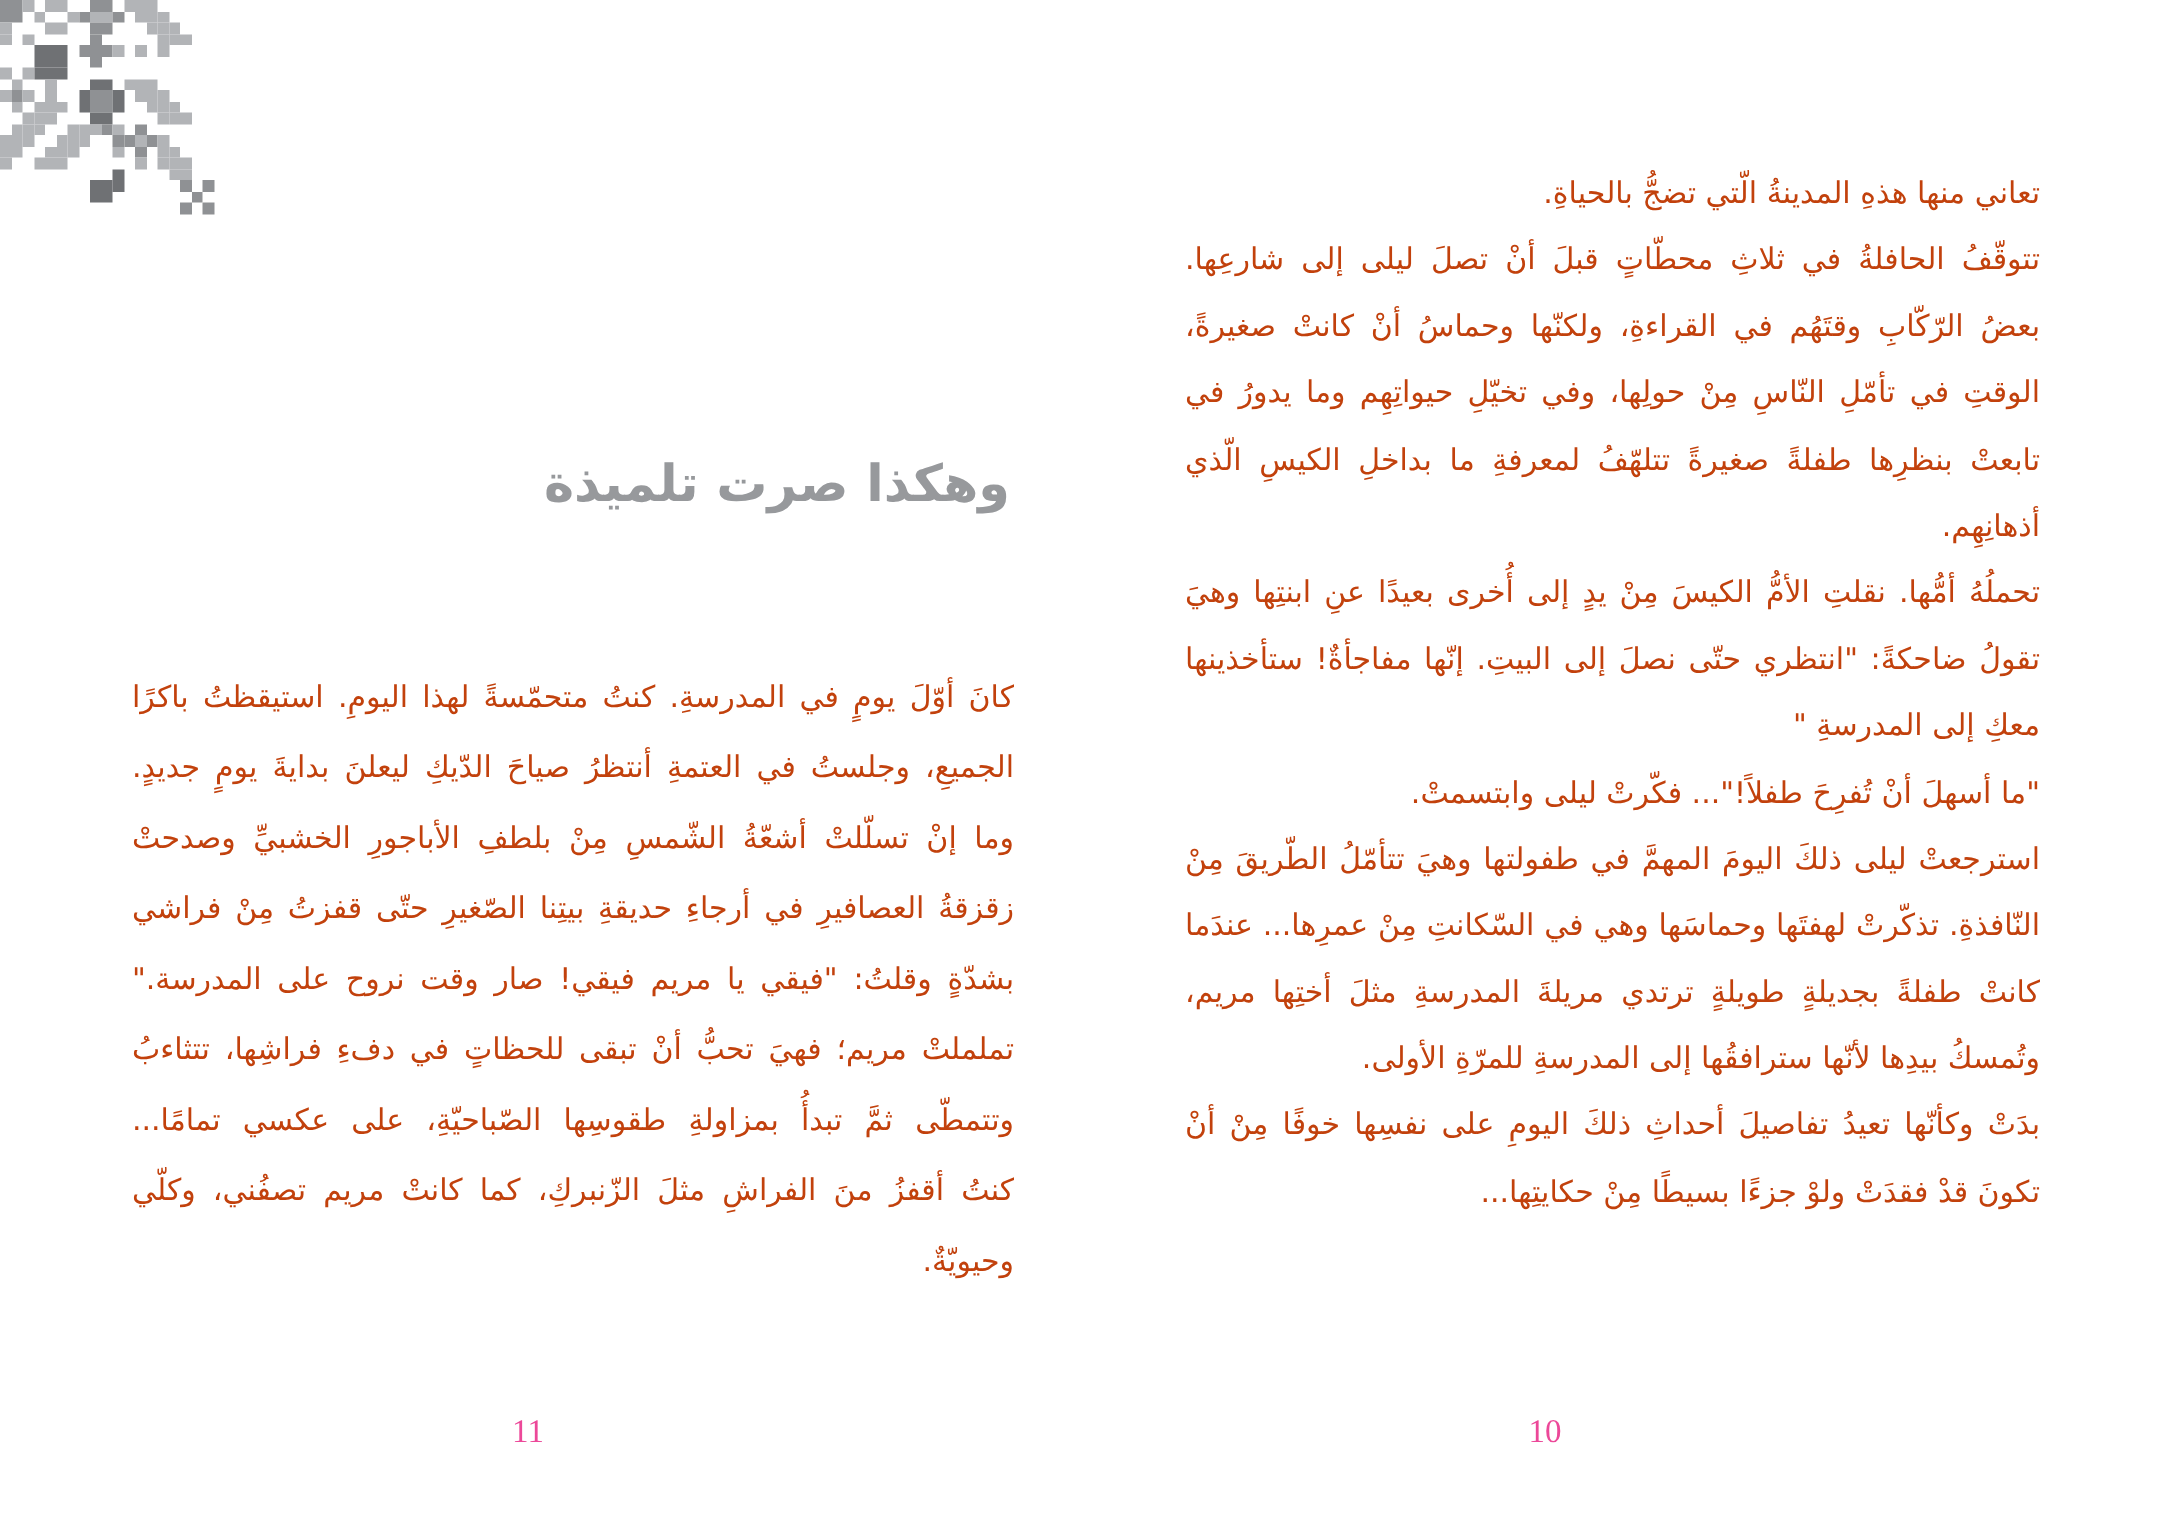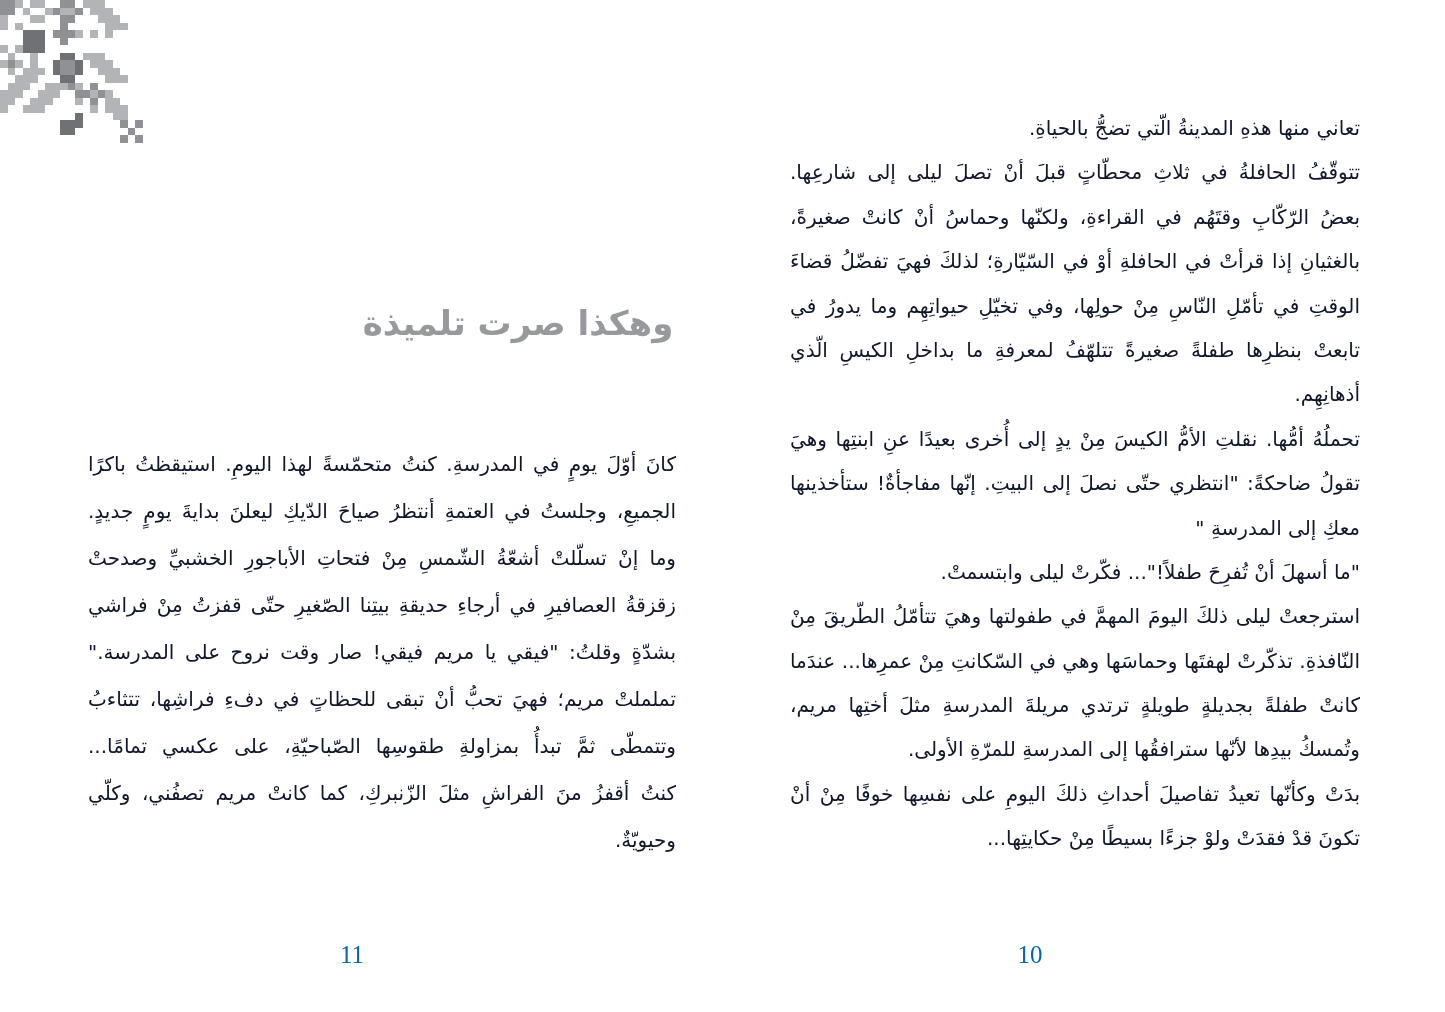--- a/index.html
+++ b/index.html
@@ -30,38 +30,38 @@
     font-size: 34px; font-weight: bold;
     letter-spacing: 1px;
     color: #97999c;
     line-height: 90px;
   }
 
   
   .body-text {
     position: absolute;
     direction: rtl;
-    color: #0f172a;
+    color: #c2410c;
     font-size: 20px;
   }
   .body-text-left  { left: 88px;  top: 441px; width: 588px; }
   .body-text-right { left: 790px; top: 106px; width: 570px; }
 
   .bodyline { overflow: hidden; white-space: normal; }
   .body-text-left  .bodyline { height: 47px;   line-height: 47px; }
   .body-text-right .bodyline { height: 44.4px; line-height: 44.4px; }
   .bodyline.j { text-align: justify; text-align-last: justify; }
   .bodyline.r { text-align: right;   text-align-last: right; }
 
   
   .page-number {
     position: absolute; top: 941px;
     width: 60px; text-align: center;
     font-family: "Liberation Serif", serif;
-    font-size: 25px; color: #0369a1;
+    font-size: 22px; color: #ec4899;
   }
   .page-number-left  { left: 322px; }
   .page-number-right { left: 1000px; }
 </style>
 </head>
 <body>
 
 <div class="spread">
 
   <div class="ornament">
@@ -445,37 +445,36 @@
       <div class="px"></div>
       <div class="px" style="background: rgb(143, 145, 148);"></div>
       <div class="px"></div>
     </div>
 
   <div class="left-page">
     <div class="chapter-title">وهكذا صرت تلميذة</div>
     <div class="body-text body-text-left">
         <div class="bodyline j">كانَ أوّلَ يومٍ في المدرسةِ. كنتُ متحمّسةً لهذا اليومِ. استيقظتُ باكرًا قبلَ</div>
         <div class="bodyline j">الجميعِ، وجلستُ في العتمةِ أنتظرُ صياحَ الدّيكِ ليعلنَ بدايةَ يومٍ جديدٍ.</div>
-        <div class="bodyline j">وما إنْ تسلّلتْ أشعّةُ الشّمسِ مِنْ فتحاتِ الأباجورِ الخشبيِّ وصدحتْ</div>
+        <div class="bodyline j">وما إنْ تسلّلتْ أشعّةُ الشّمسِ مِنْ بلطفِ الأباجورِ الخشبيِّ وصدحتْ</div>
         <div class="bodyline j">زقزقةُ العصافيرِ في أرجاءِ حديقةِ بيتِنا الصّغيرِ حتّى قفزتُ مِنْ فراشي</div>
         <div class="bodyline j">بشدّةٍ وقلتُ: "فيقي يا مريم فيقي! صار وقت نروح على المدرسة."</div>
         <div class="bodyline j">تململتْ مريم؛ فهيَ تحبُّ أنْ تبقى للحظاتٍ في دفءِ فراشِها، تتثاءبُ</div>
         <div class="bodyline j">وتتمطّى ثمَّ تبدأُ بمزاولةِ طقوسِها الصّباحيّةِ، على عكسي تمامًا...</div>
         <div class="bodyline j">كنتُ أقفزُ منَ الفراشِ مثلَ الزّنبركِ، كما كانتْ مريم تصفُني، وكلّي نشاطٌ</div>
         <div class="bodyline r">وحيويّةٌ.</div>
       </div>
     <div class="page-number page-number-left">11</div>
   </div>
 
   <div class="right-page">
     <div class="body-text body-text-right">
         <div class="bodyline r">تعاني منها هذهِ المدينةُ الّتي تضجُّ بالحياةِ.</div>
         <div class="bodyline j">تتوقّفُ الحافلةُ في ثلاثِ محطّاتٍ قبلَ أنْ تصلَ ليلى إلى شارعِها. يُمضي</div>
         <div class="bodyline j">بعضُ الرّكّابِ وقتَهُم في القراءةِ، ولكنّها وحماسُ أنْ كانتْ صغيرةً، تشعرُ</div>
-        <div class="bodyline j">بالغثيانِ إذا قرأتْ في الحافلةِ أوْ في السّيّارةِ؛ لذلكَ فهيَ تفضّلُ قضاءَ</div>
         <div class="bodyline j">الوقتِ في تأمّلِ النّاسِ مِنْ حولِها، وفي تخيّلِ حيواتِهِم وما يدورُ في</div>
         <div class="bodyline j">تابعتْ بنظرِها طفلةً صغيرةً تتلهّفُ لمعرفةِ ما بداخلِ الكيسِ الّذي</div>
         <div class="bodyline r">أذهانِهِم.</div>
         <div class="bodyline j">تحملُهُ أمُّها. نقلتِ الأمُّ الكيسَ مِنْ يدٍ إلى أُخرى بعيدًا عنِ ابنتِها وهيَ</div>
         <div class="bodyline j">تقولُ ضاحكةً: "انتظري حتّى نصلَ إلى البيتِ. إنّها مفاجأةٌ! ستأخذينها</div>
         <div class="bodyline r">معكِ إلى المدرسةِ "</div>
         <div class="bodyline r">"ما أسهلَ أنْ تُفرِحَ طفلاً!"... فكّرتْ ليلى وابتسمتْ.</div>
         <div class="bodyline j">استرجعتْ ليلى ذلكَ اليومَ المهمَّ في طفولتها وهيَ تتأمّلُ الطّريقَ مِنْ</div>
         <div class="bodyline j">النّافذةِ. تذكّرتْ لهفتَها وحماسَها وهي في السّكانتِ مِنْ عمرِها... عندَما</div>
         <div class="bodyline j">كانتْ طفلةً بجديلةٍ طويلةٍ ترتدي مريلةَ المدرسةِ مثلَ أختِها مريم،</div>

